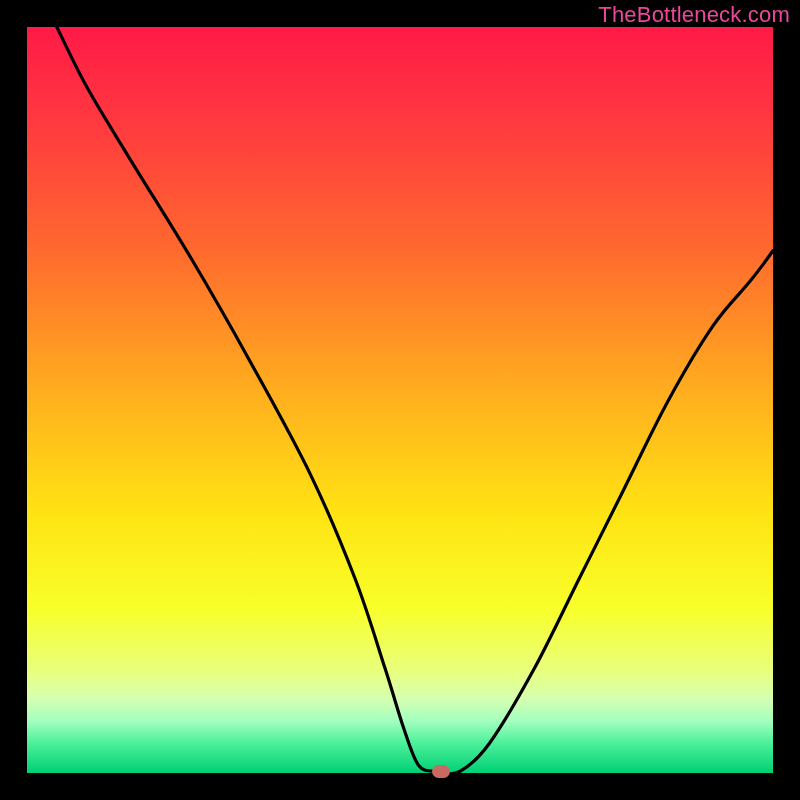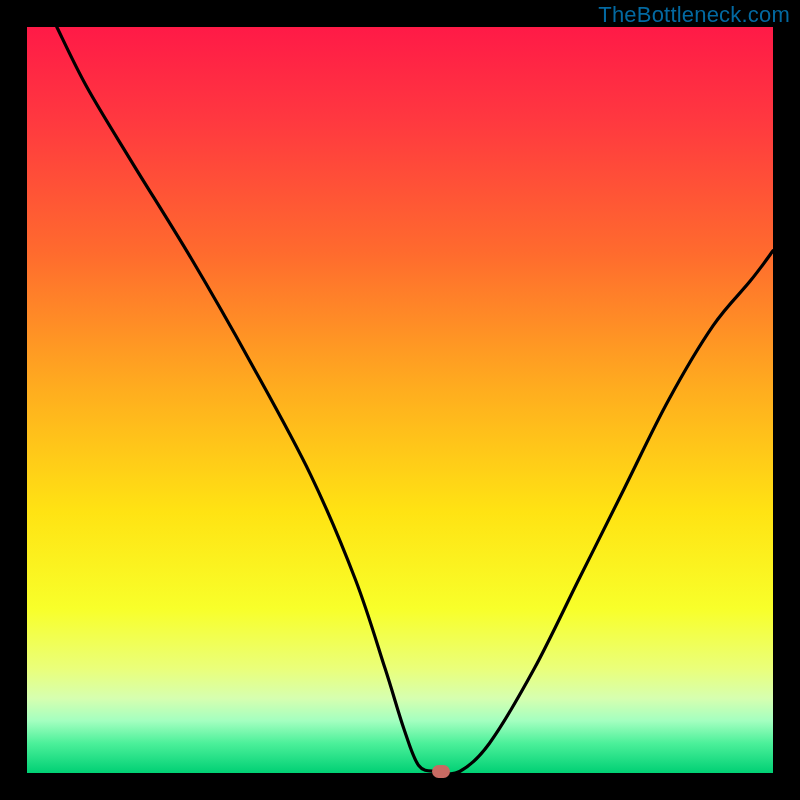--- a/index.html
+++ b/index.html
@@ -14,21 +14,21 @@
   .frame {
     position: relative;
     width: 800px;
     height: 800px;
     background: #000;
   }
   .watermark {
     position: absolute;
     top: 2px;
     right: 10px;
-    color: #0369a1;
+    color: #ec4899;
     font-size: 22px;
     z-index: 10;
     letter-spacing: 0.2px;
   }
   .plot-wrap {
     position: absolute;
     left: 27px;
     top: 27px;
     width: 746px;
     height: 746px;

